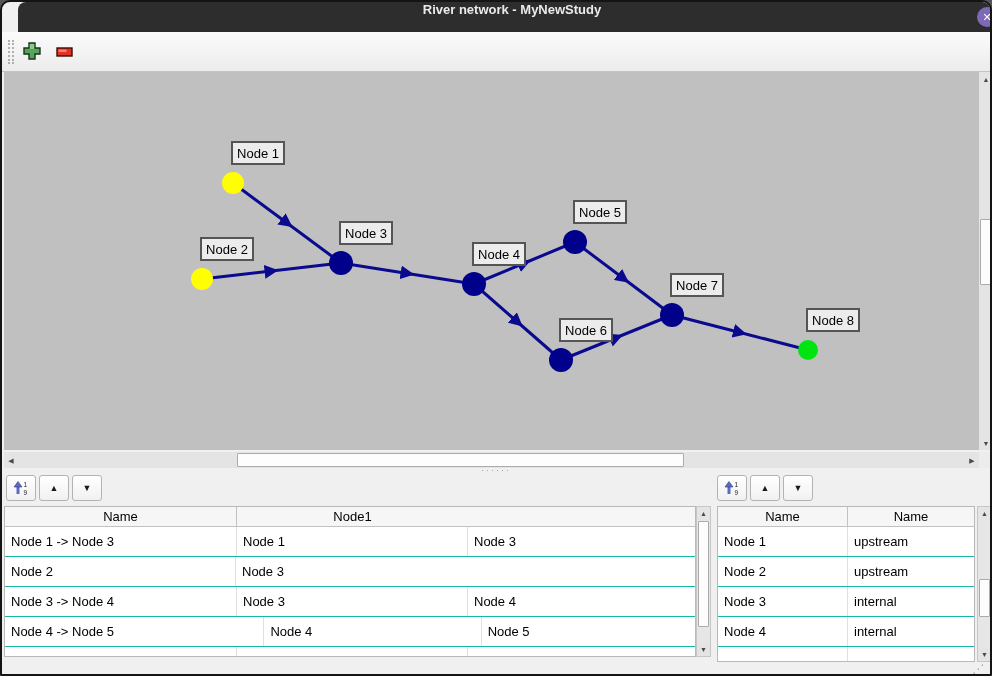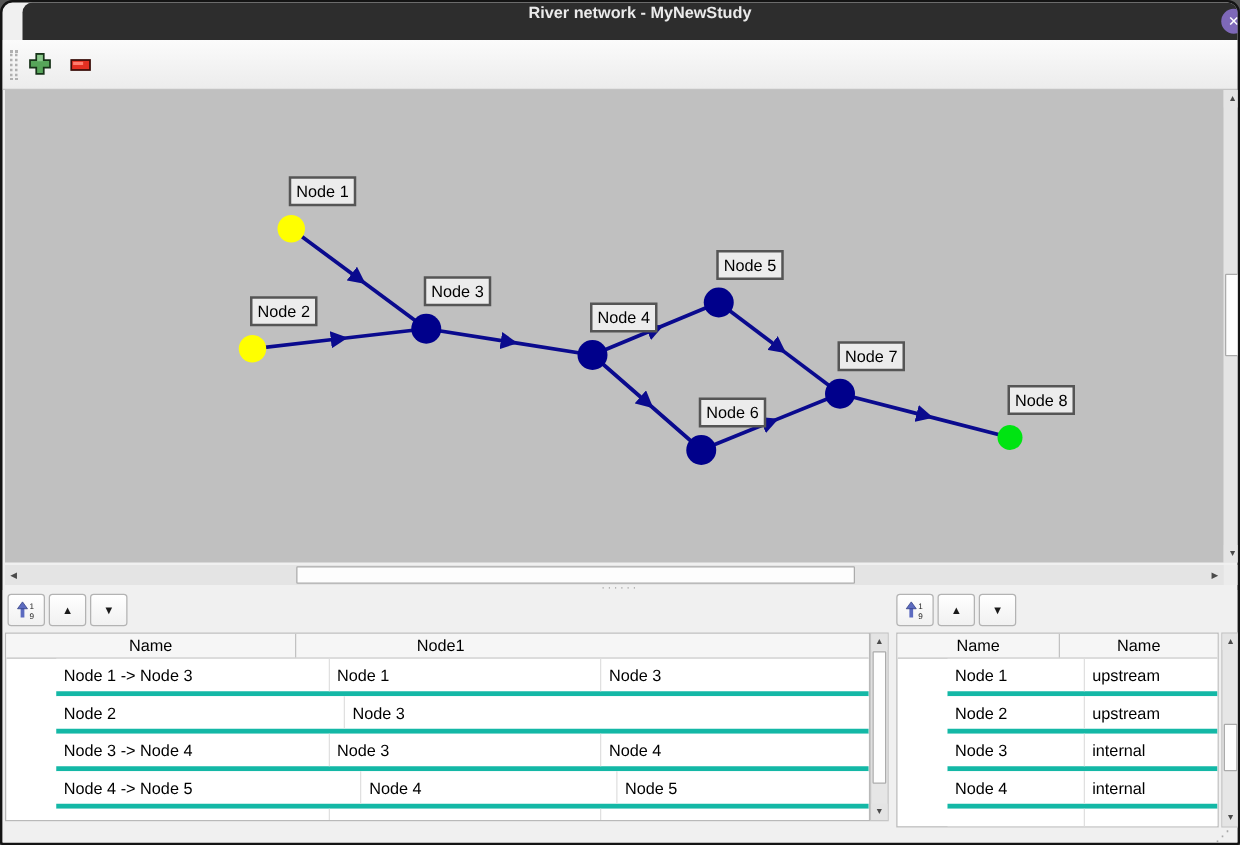--- a/index.html
+++ b/index.html
@@ -37,21 +37,21 @@
   #bottom{position:absolute;left:0;top:470px;width:100%;height:206px;background:#f0f0f0;}
   .mini-btn{position:absolute;top:3px;width:30px;height:26px;background:linear-gradient(#ffffff,#f1f1f1);
     border:1px solid #b3b3b3;border-radius:3px;display:flex;align-items:center;justify-content:center;
     font-size:9px;color:#1a1a1a;padding:0;}
   
   .tbl{position:absolute;top:34px;background:#fff;border:1px solid #b9b9b9;overflow:hidden;}
   .thead{display:flex;background:#f6f6f6;border-bottom:1px solid #c2c2c2;height:20px;text-align:right;}
   .th{display:flex;align-items:center;justify-content:center;font-size:13px;color:#000;
     border-right:1px solid #c2c2c2;height:100%;}
   .th:last-child{border-right:none;}
-  .trow{display:flex;height:30px;border-bottom:4px solid #14b8a6;background:#fff;margin-left:40px;}
+  .trow{display:flex;height:30px;border-bottom:1px solid #14b8a6;background:#fff;}
   .tcell{display:flex;align-items:center;padding-left:6px;font-size:13px;color:#000;
     border-right:1px solid #e0e0e0;height:100%;overflow:hidden;white-space:nowrap;}
   .tcell:last-child{border-right:none;}
   .tsb{position:absolute;top:34px;width:15px;background:#e6e6e6;border:1px solid #c6c6c6;}
   
   #grip{position:absolute;right:6px;bottom:4px;color:#a8a8a8;font-size:12px;line-height:10px;}
   svg text{font-family:"Liberation Sans","DejaVu Sans",sans-serif;}
 </style>
 </head>
 <body>

